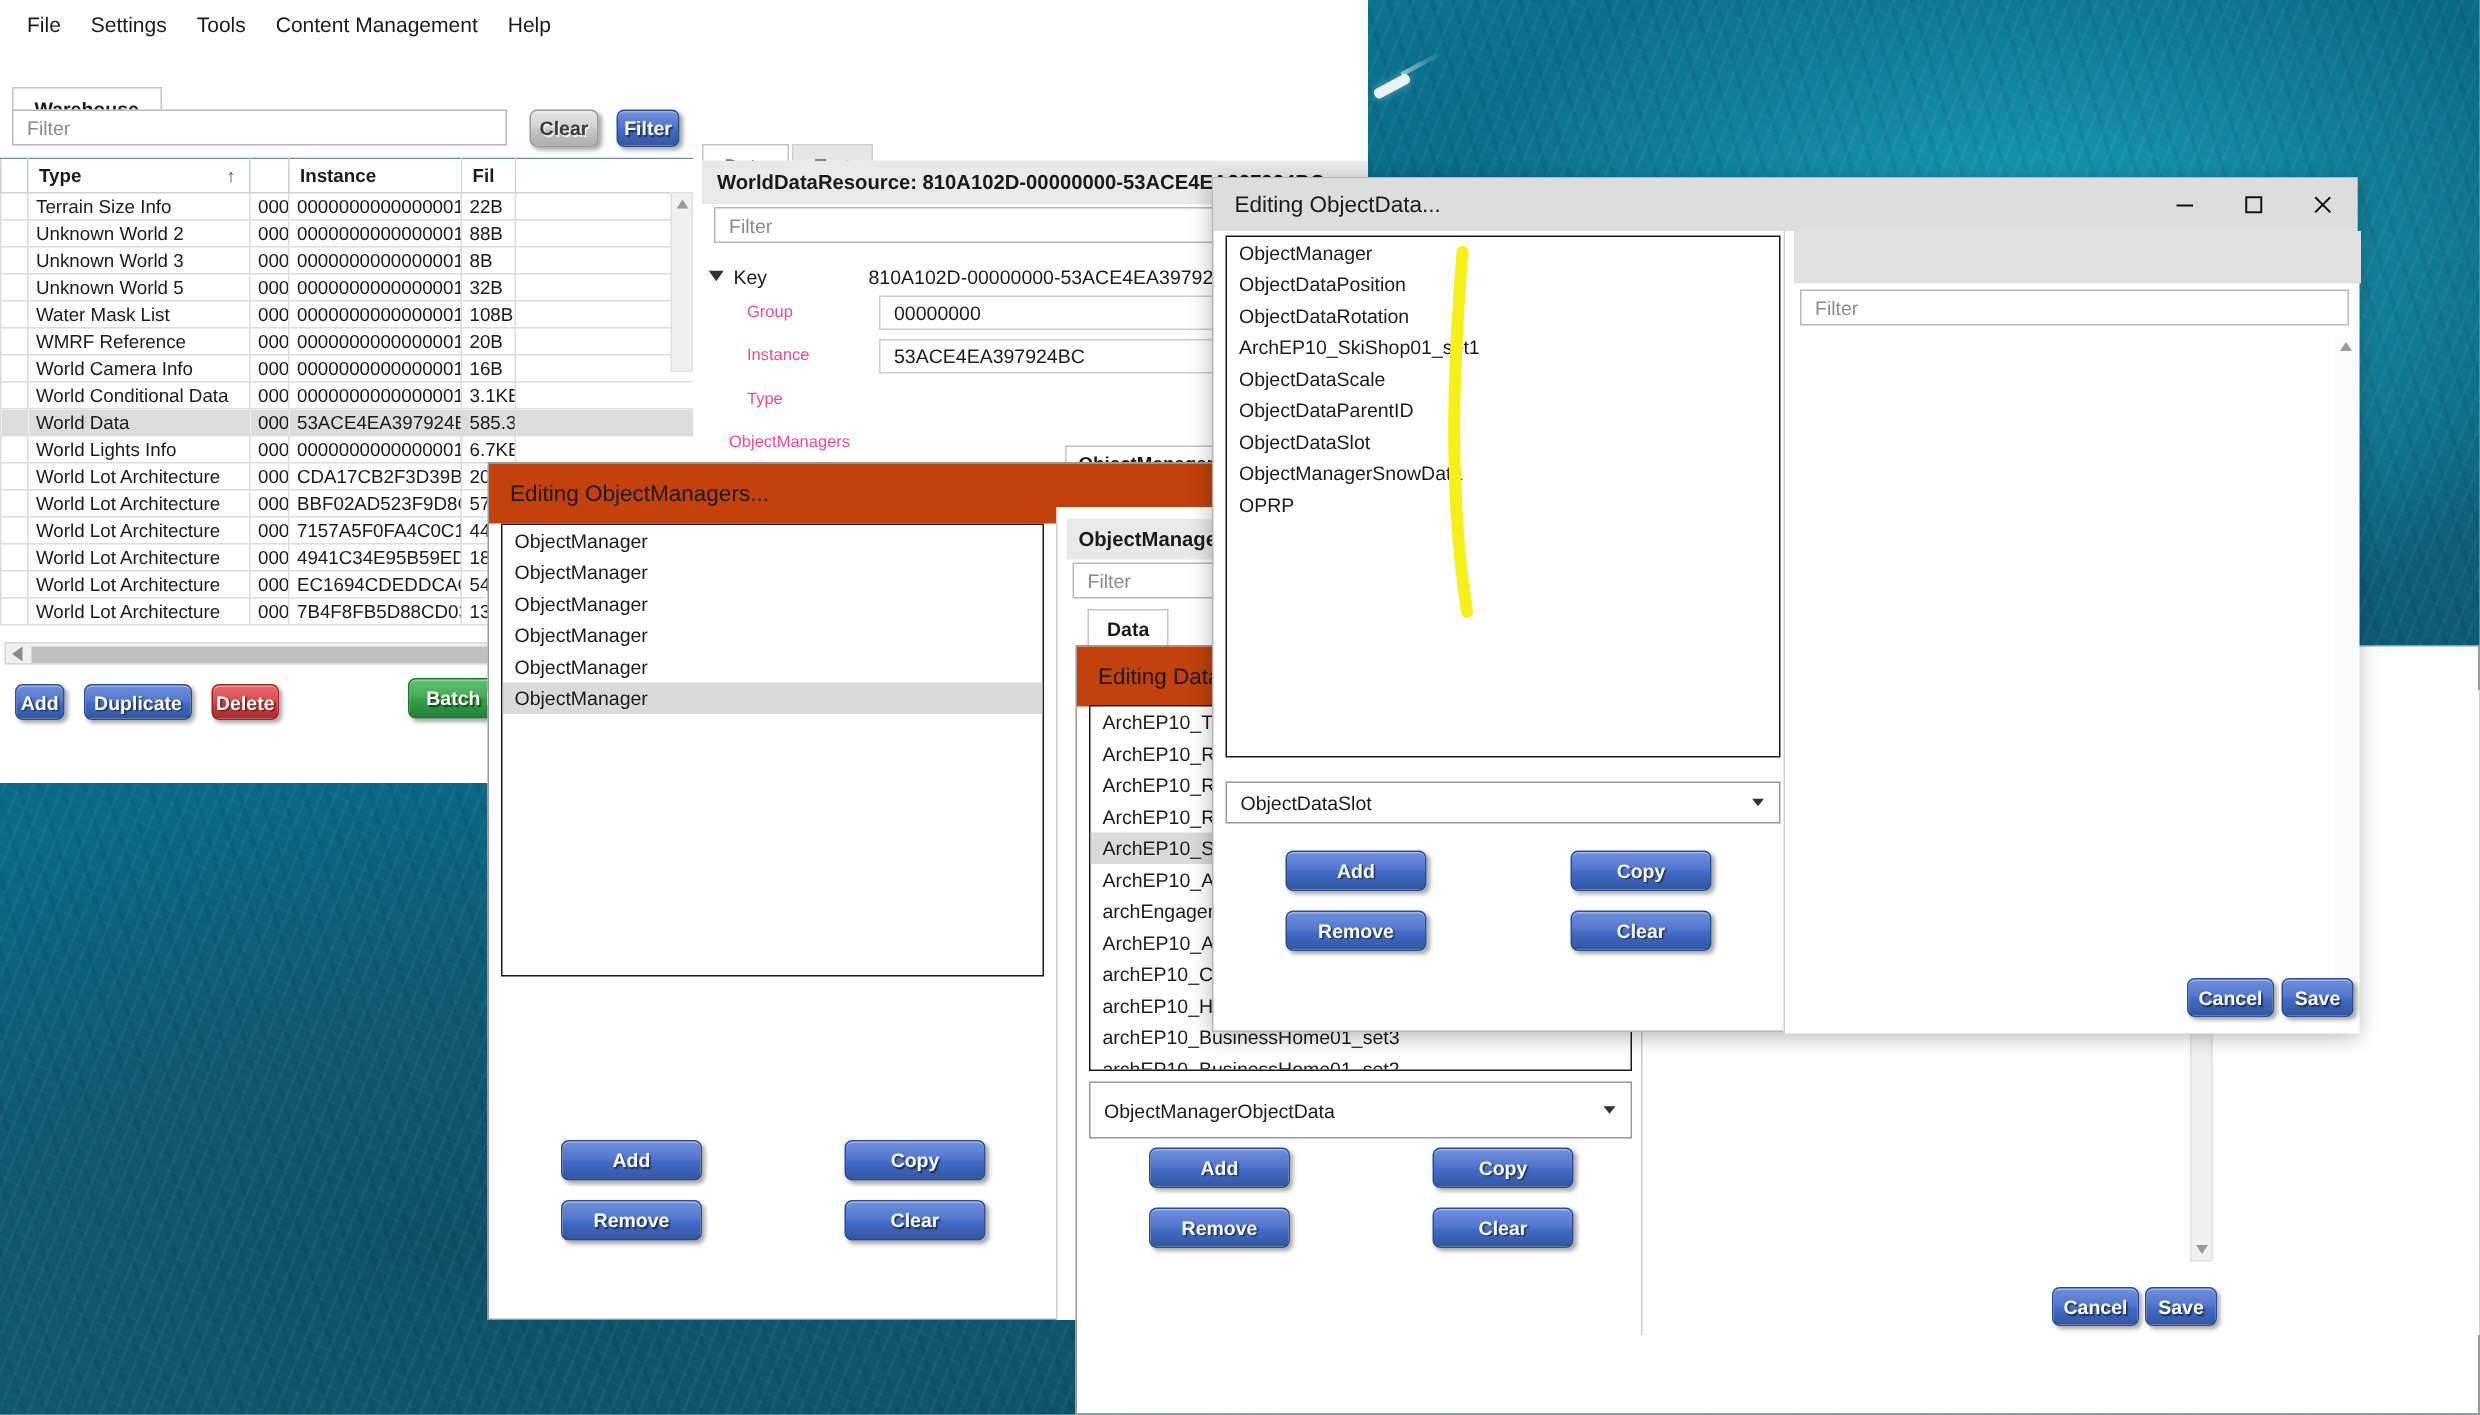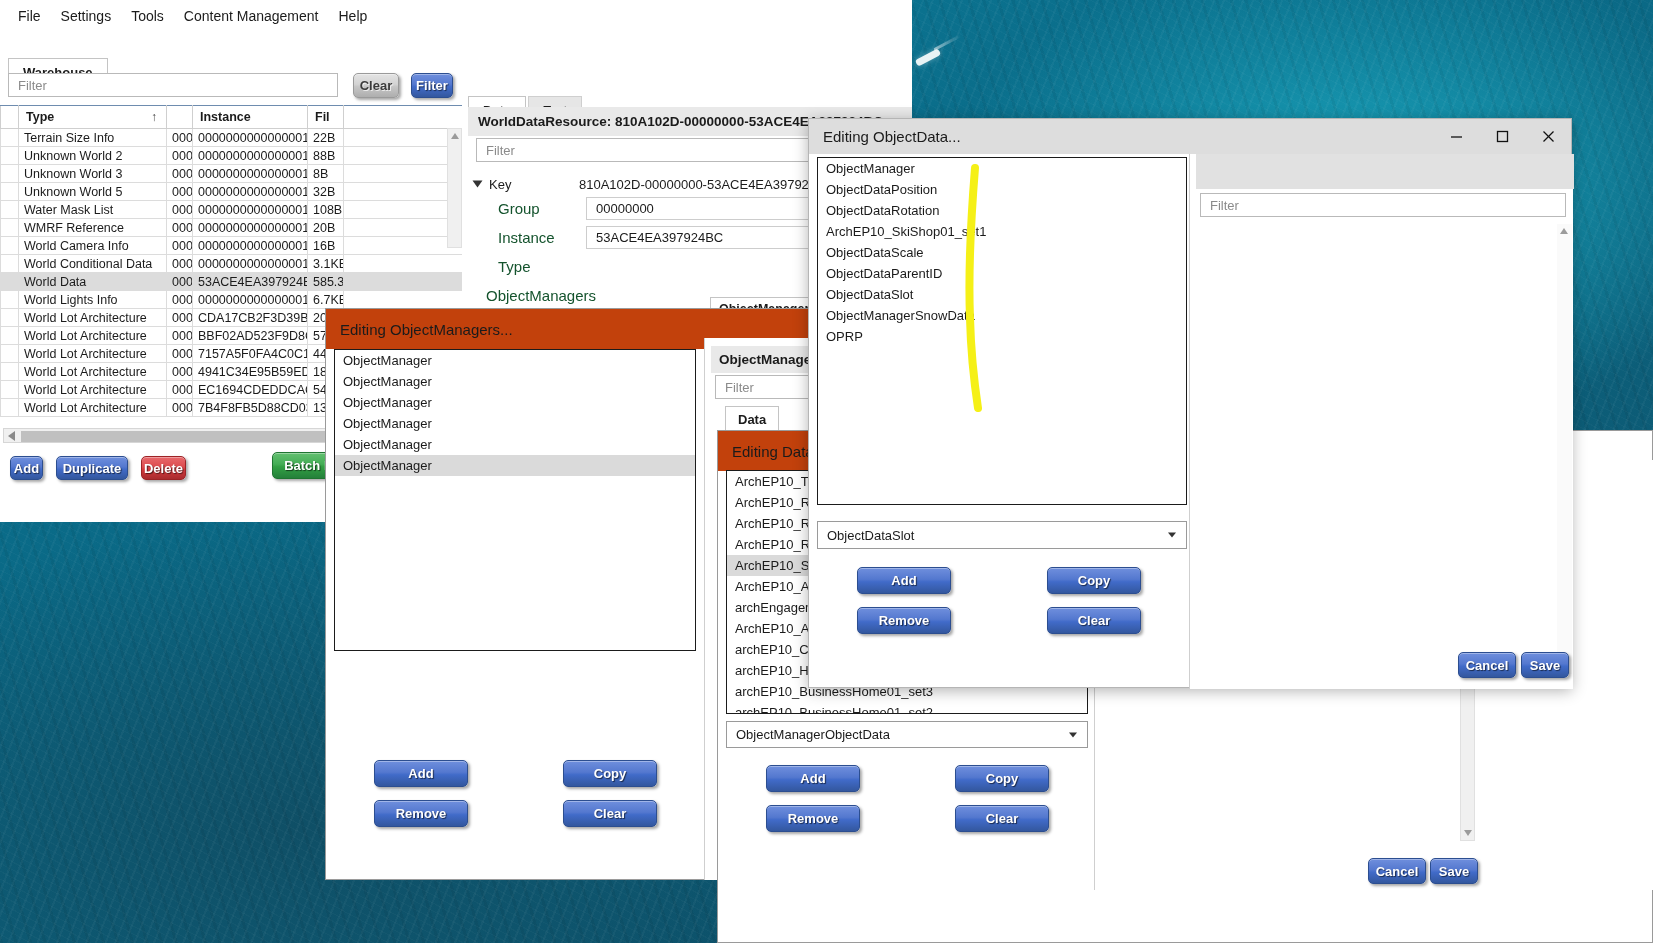--- a/index.html
+++ b/index.html
@@ -175,21 +175,21 @@
     background: #e9e9e9; font-weight: bold; font-size: 13.5px;
     padding: 7px 10px; color: #1b1b1b; white-space: nowrap; overflow: hidden;
   }
   .keyrow { display: flex; align-items: center; height: 24px; font-size: 13px; color: #1b1b1b; }
   .expander {
     width: 0; height: 0; margin: 0 8px 0 12px;
     border-top: 5px solid transparent; border-bottom: 5px solid transparent;
     border-left: 7px solid #333;
     transform: rotate(90deg);
   }
-  .smallnote { font-size: 15px; color: #14532d; }
+  .smallnote { font-size: 11px; color: #ec4899; }
 </style>
 </head>
 <body>
 
 <div id="root">
 
   <div class="wallpaper"></div>
   <div class="boat"></div>
 
   <div class="win" id="mainwin">
@@ -466,21 +466,21 @@
           <div class="listrow">ArchEP10_Apart</div>
           <div class="listrow">archEngagemen</div>
           <div class="listrow">ArchEP10_Apart</div>
           <div class="listrow">archEP10_Corne</div>
           <div class="listrow">archEP10_Histor</div>
           <div class="listrow">archEP10_BusinessHome01_set3</div>
           <div class="listrow">archEP10_BusinessHome01_set2</div>
         </div>
     </div>
 
-    <div class="combo" style="position:absolute;left:8px;top:290px;width:362px;height:27px;">
+    <div class="combo" style="position:absolute;left:8px;top:290px;width:362px;height:38px;">
       <span>ObjectManagerObjectData</span>
       <span class="caret"></span>
     </div>
 
     <div class="btn" style="position:absolute;left:48px;top:334px;width:94px;height:27px;">Add</div>
     <div class="btn" style="position:absolute;left:237px;top:334px;width:94px;height:27px;">Copy</div>
     <div class="btn" style="position:absolute;left:48px;top:374px;width:94px;height:27px;">Remove</div>
     <div class="btn" style="position:absolute;left:237px;top:374px;width:94px;height:27px;">Clear</div>
 
     <div style="position:absolute;left:376px;top:29px;width:560px;height:430px;background:#fff;border-left:1px solid #cfcfcf;"></div>

